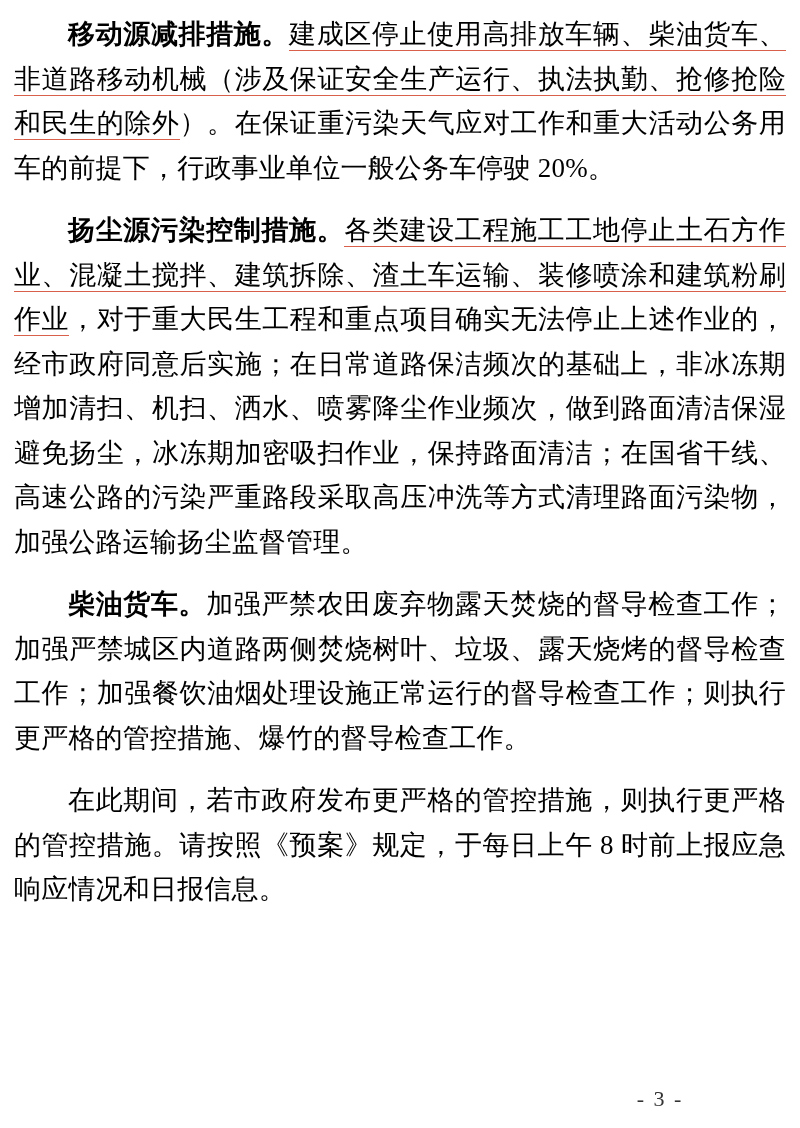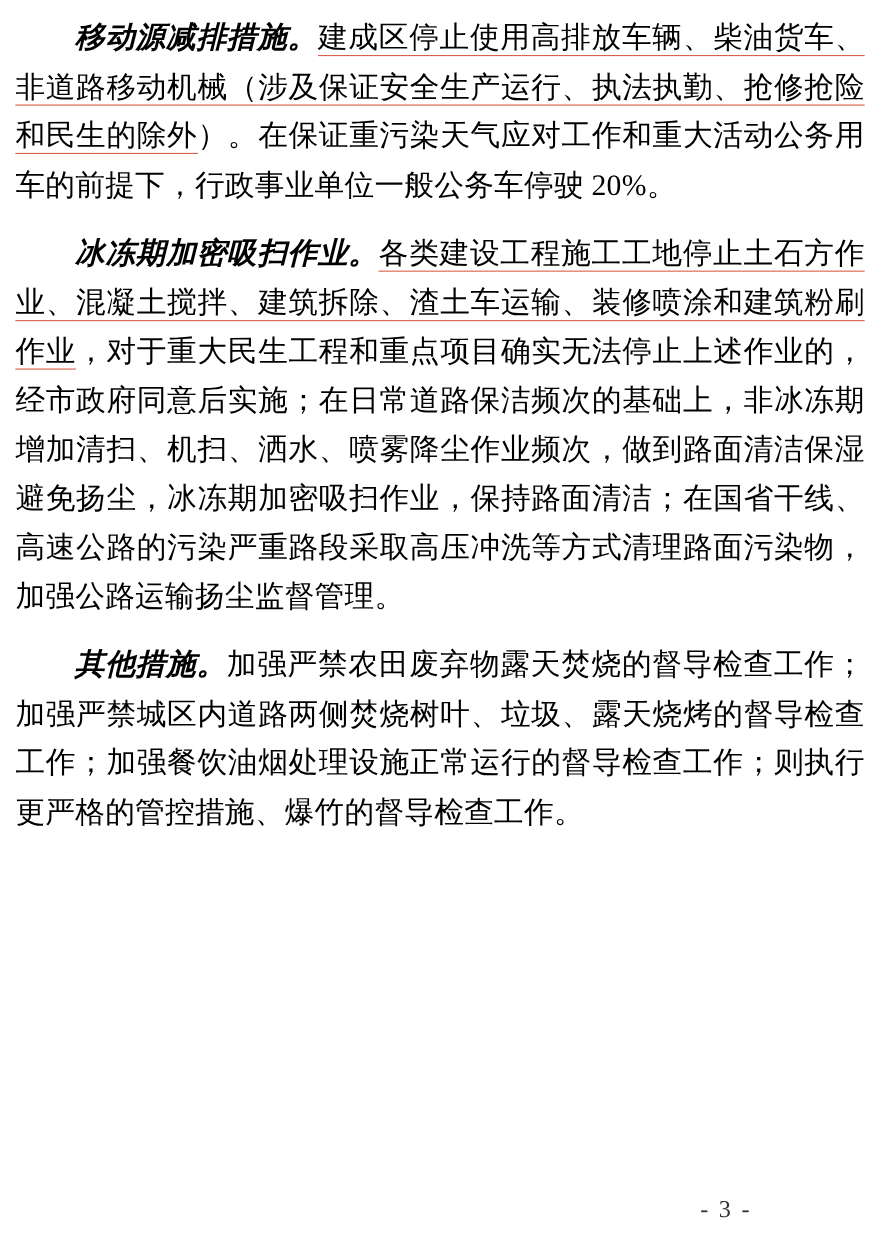--- a/index.html
+++ b/index.html
@@ -28,21 +28,20 @@
     text-align: justify;
     text-justify: inter-ideograph;
     margin: 0 0 0 0;
     letter-spacing: 0.2px;
   }
   .indent {
     text-indent: 54px;
   }
   .lead {
     font-weight: bold;
-    font-style: italic;
   }
   .gap {
     height: 18px;
   }
   .u-red {
     border-bottom: 1.6px solid #d9604a;
     padding-bottom: 1px;
   }
   .footer {
     position: absolute;
@@ -67,29 +66,32 @@
 
 <div class="page">
 
   <p class="para indent">
     <span class="lead">移动源减排措施。</span><span class="u-red">建成区停止使用高排放车辆、柴油货车、非道路移动机械（</span><span class="u-red">涉及保证安全生产运行、执法执勤、抢修抢险和民生的除外</span><span>）。在保证重污染天气应对工作和重大活动公务用车的前提下，行政事业单位一般公务车停驶 20%。</span>
   </p>
 
   <div class="gap"></div>
 
   <p class="para indent">
-    <span class="lead">冰冻期加密吸扫作业。</span><span class="u-red">各类建设工程施工工地停止土石方作业、混凝土搅拌、建筑拆除、渣土车运输、装修喷涂和建筑粉刷作业</span><span>，对于重大民生工程和重点项目确实无法停止上述作业的，经市政府同意后实施；在日常道路保洁频次的基础上，非冰冻期增加清扫、机扫、洒水、喷雾降尘作业频次，做到路面清洁保湿避免扬尘，冰冻期加密吸扫作业，保持路面清洁；在国省干线、高速公路的污染严重路段采取高压冲洗等方式清理路面污染物，加强公路运输扬尘监督管理。</span>
+    <span class="lead">扬尘源污染控制措施。</span><span class="u-red">各类建设工程施工工地停止土石方作业、混凝土搅拌、建筑拆除、渣土车运输、装修喷涂和建筑粉刷作业</span><span>，对于重大民生工程和重点项目确实无法停止上述作业的，经市政府同意后实施；在日常道路保洁频次的基础上，非冰冻期增加清扫、机扫、洒水、喷雾降尘作业频次，做到路面清洁保湿避免扬尘，冰冻期加密吸扫作业，保持路面清洁；在国省干线、高速公路的污染严重路段采取高压冲洗等方式清理路面污染物，加强公路运输扬尘监督管理。</span>
   </p>
 
   <div class="gap"></div>
 
   <p class="para indent">
-    <span class="lead">其他措施。</span><span>加强严禁农田废弃物露天焚烧的督导检查工作；加强严禁城区内道路两侧焚烧树叶、垃圾、露天烧烤的督导检查工作；加强餐饮油烟处理设施正常运行的督导检查工作；则执行更严格的管控措施、爆竹的督导检查工作。</span>
+    <span class="lead">柴油货车。</span><span>加强严禁农田废弃物露天焚烧的督导检查工作；加强严禁城区内道路两侧焚烧树叶、垃圾、露天烧烤的督导检查工作；加强餐饮油烟处理设施正常运行的督导检查工作；则执行更严格的管控措施、爆竹的督导检查工作。</span>
   </p>
 
   <div class="gap"></div>
 
+  <p class="para indent">
+    <span>在此期间，若市政府发布更严格的管控措施，则执行更严格的管控措施。请按照《预案》规定，于每日上午 8 时前上报应急响应情况和日报信息。</span>
+  </p>
 
   <div class="footer">
     <span class="pagenum-wrap">- 3 -</span>
   </div>
 
 </div>
 
 </body></html>

